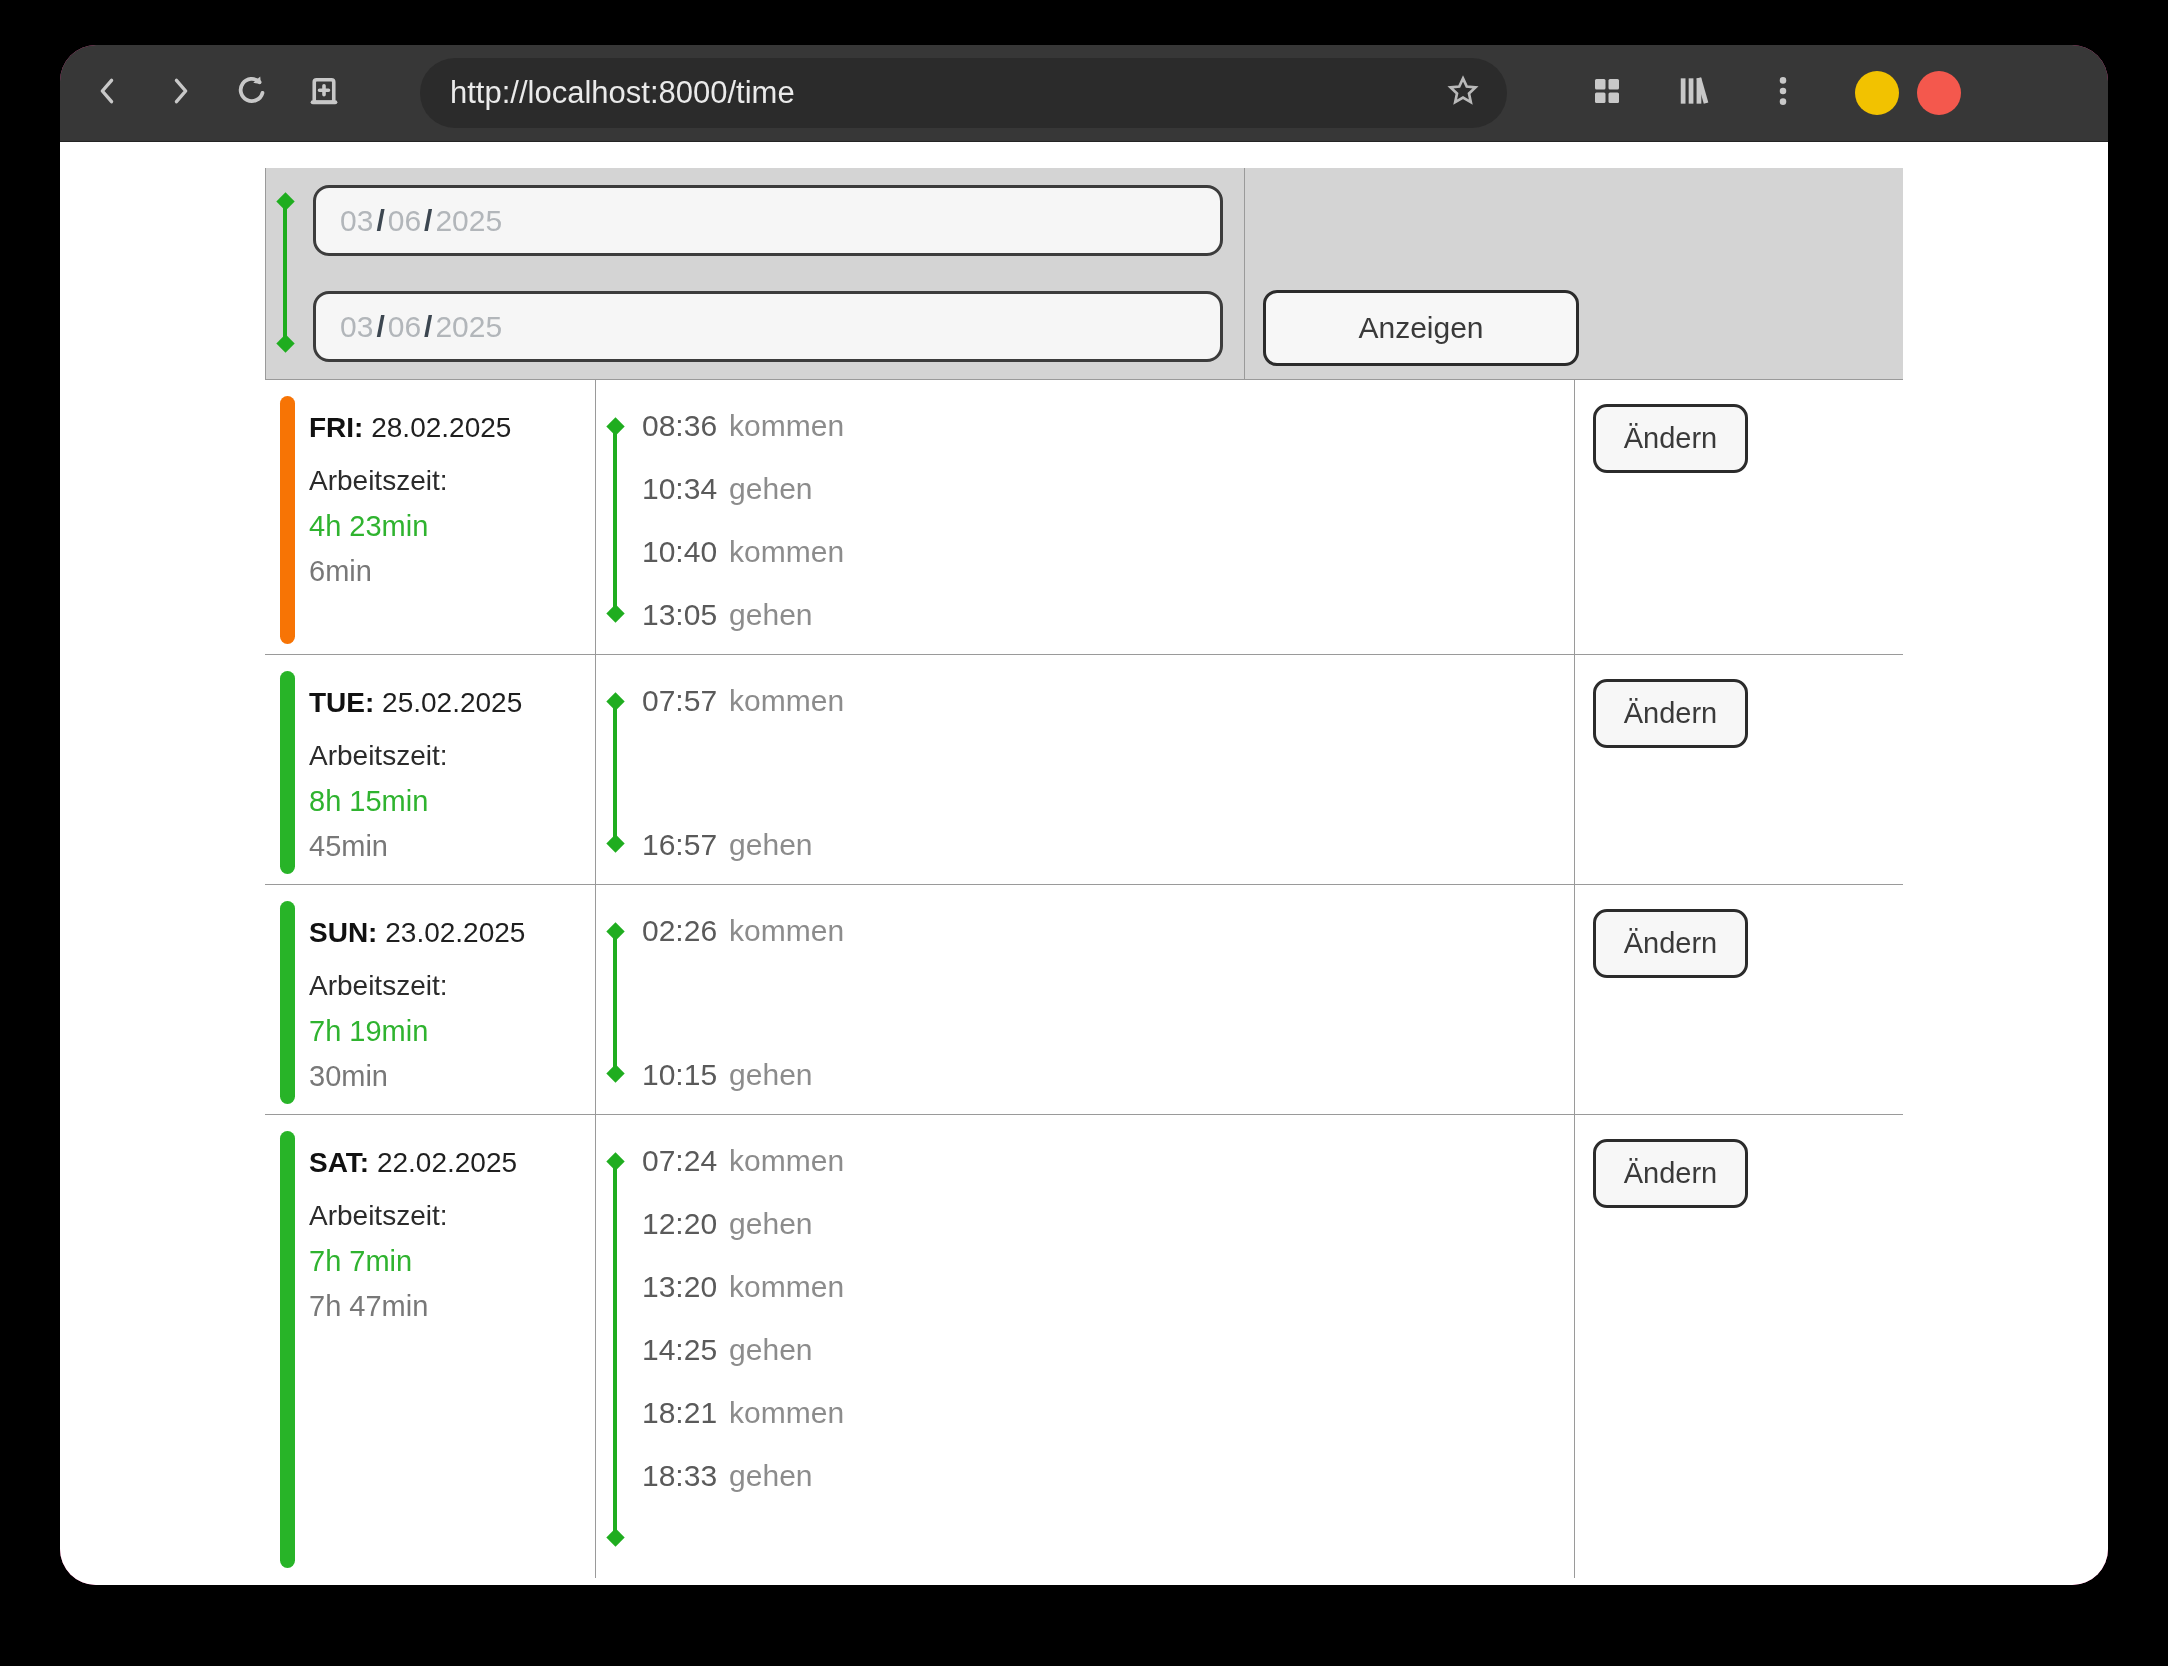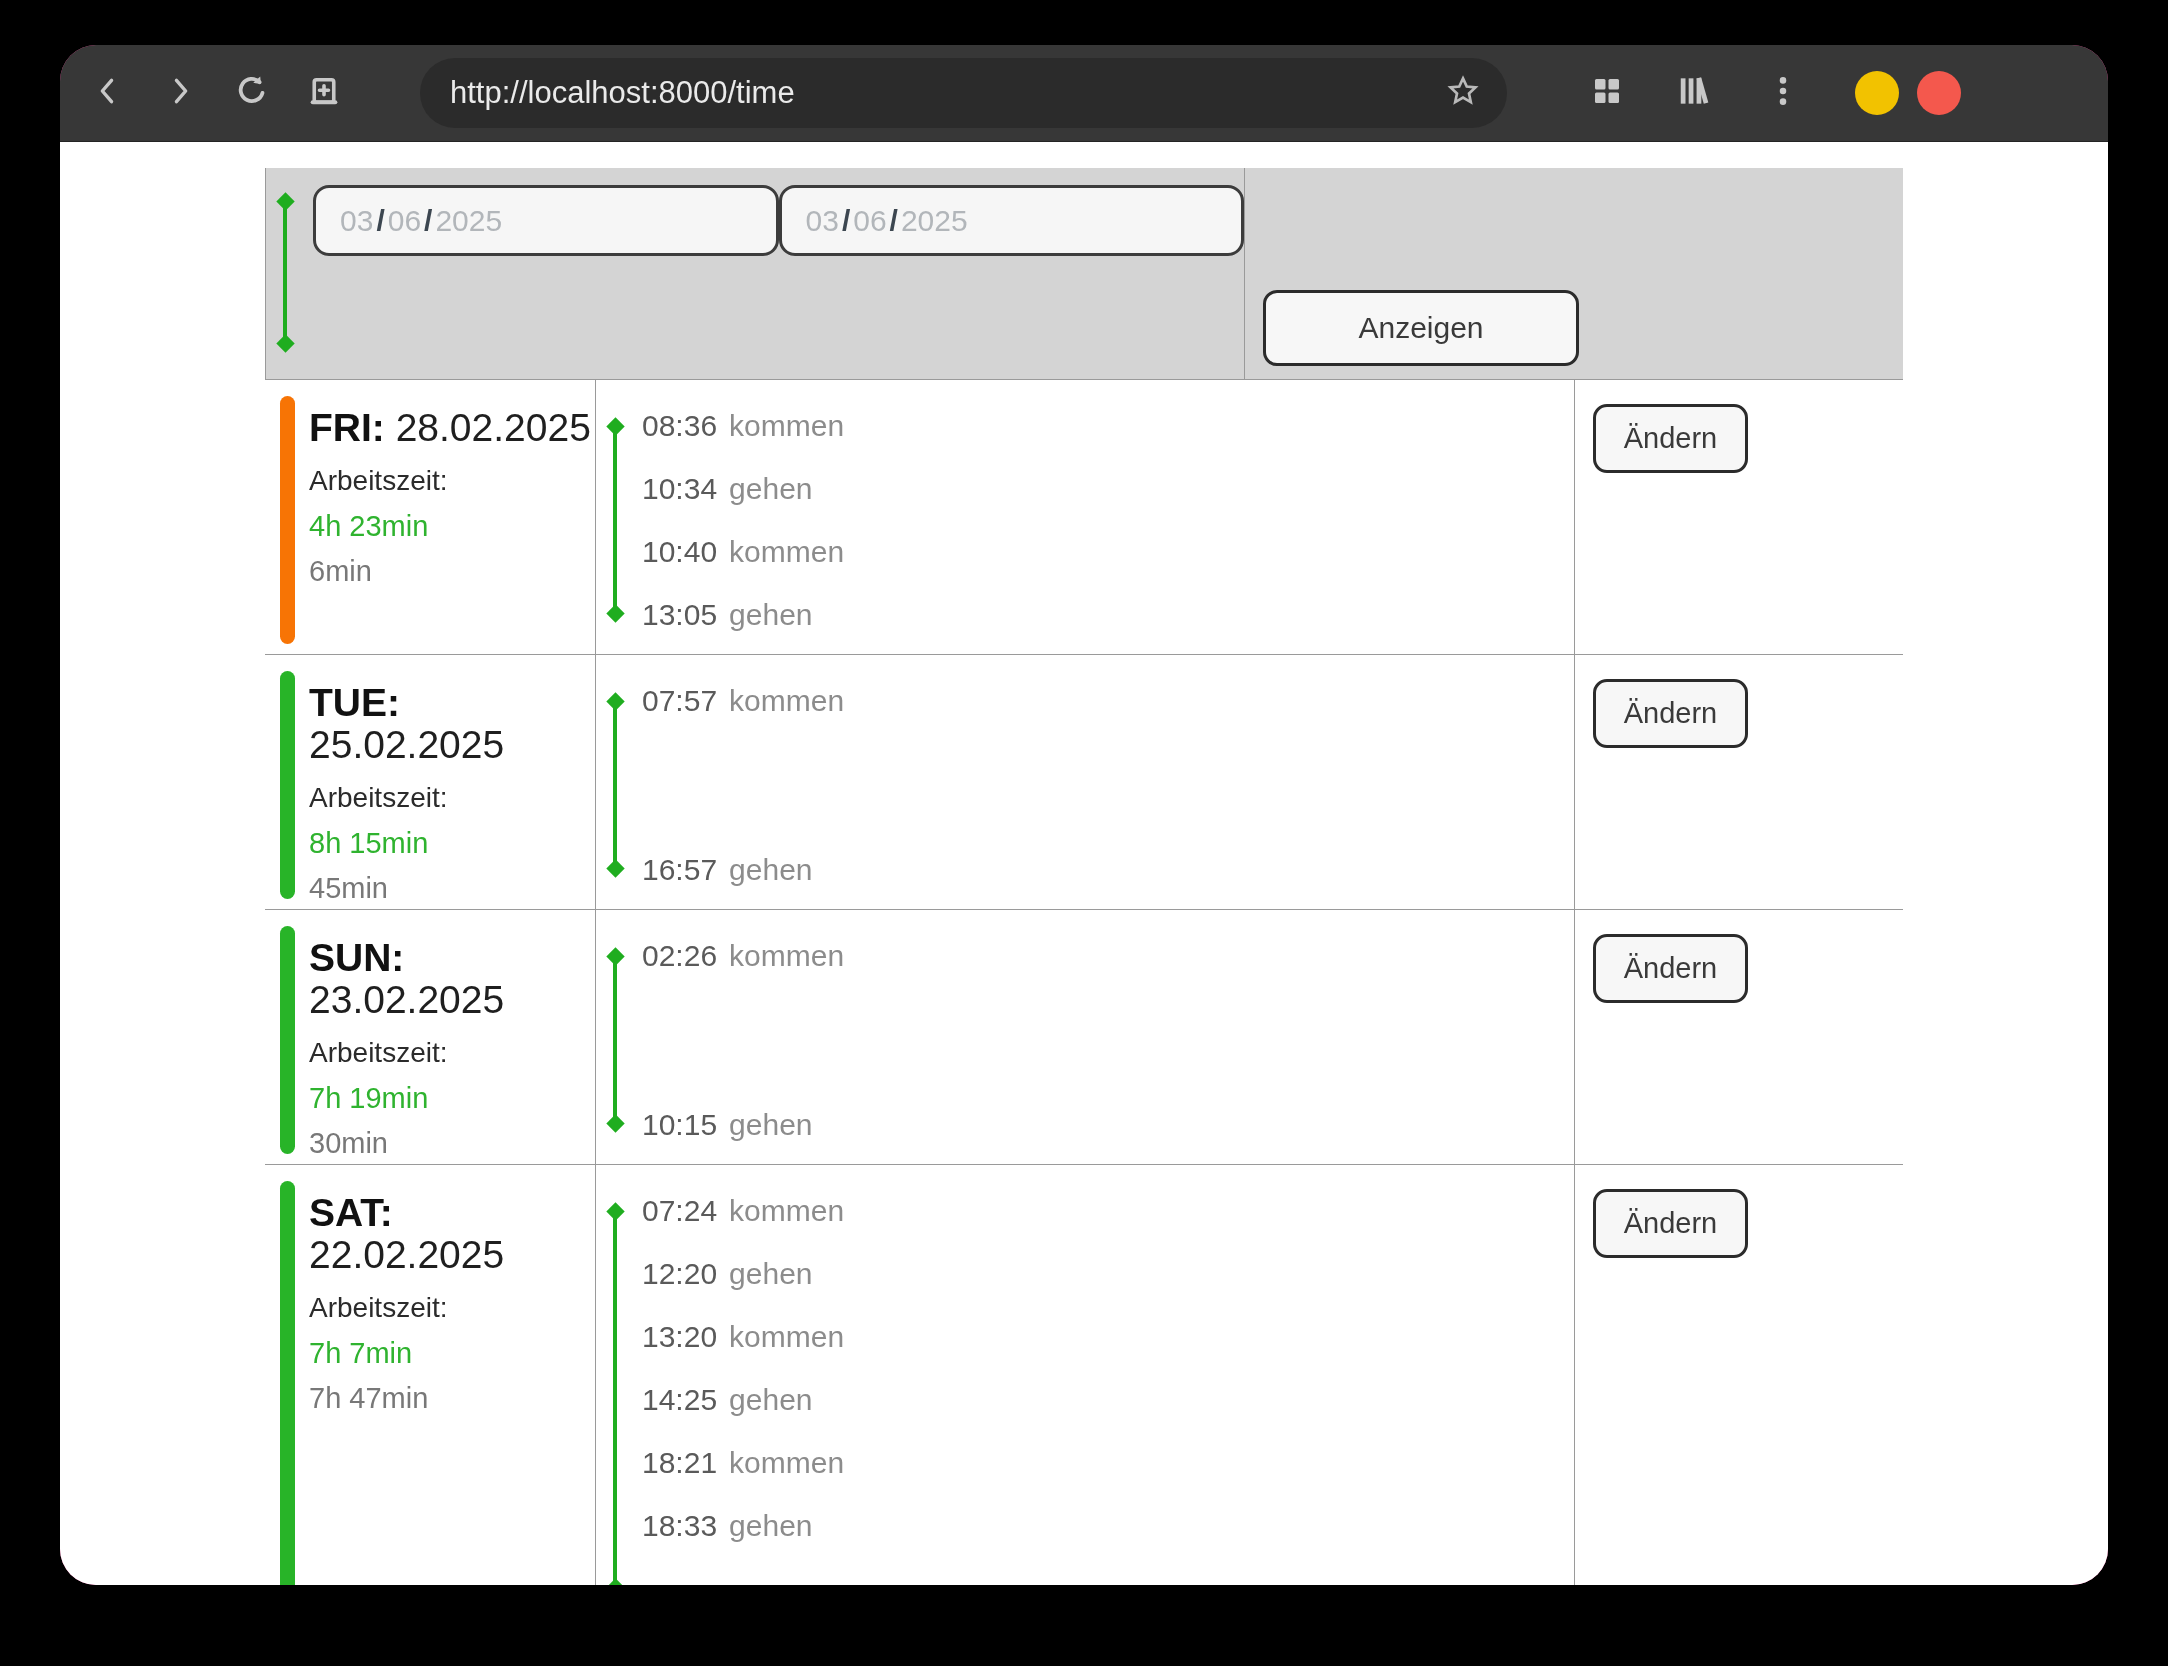--- a/index.html
+++ b/index.html
@@ -38,21 +38,21 @@
   .col2 { width:980px; border-left:1px solid #9a9a9a; border-right:1px solid #9a9a9a;
           position:relative; }
   .col3 { width:328px; position:relative; }
 
   
   .trow.head { background:#d4d4d4; min-height:212px; }
   .head .col1 { display:block; padding:19px 0 0 15px; }
   .name-line { font-size:31px; font-weight:bold; color:#141414; line-height:44px; }
   .ot-label  { font-size:28px; color:#2b2b2b; line-height:42px; margin-top:2px; }
   .ot-value  { font-size:30px; color:#2fb32f; line-height:42px; }
-  .head .col2 { padding:17px 0 0 47px; display:flex; flex-direction:row; }
+  .head .col2 { padding:17px 0 0 47px; display:flex; flex-direction:column; gap:35px; }
   .date-input { width:910px; height:71px; background:#f6f6f6; border:3px solid #3c3c3c;
                 border-radius:16px; display:flex; align-items:center; padding-left:24px;
                 font-size:30px; }
   .ph-num { color:#b2b6ba; }
   .ph-sep { color:#3c4650; font-weight:bold; padding:0 3px; }
   .btn { background:#f7f7f7; border:3px solid #2b2b2b; border-radius:14px;
          color:#3a3a3a; display:flex; align-items:center; justify-content:center;
          cursor:pointer; }
   .show-btn { position:absolute; left:18px; top:122px; width:316px; height:76px; font-size:30px; }
   .change-btn { position:absolute; left:18px; top:24px; width:155px; height:69px; font-size:29px; }
@@ -62,21 +62,21 @@
   .head .tline { top:33px; bottom:35px; }
   .times .tline { top:46px; bottom:40px; }
   .tline::before, .tline::after { content:""; position:absolute; left:-4.5px; width:13px; height:13px;
                                   background:#1fad1f; transform:rotate(45deg); }
   .tline::before { top:-6px; } .tline::after { bottom:-6px; }
 
   
   .daybar { width:15px; border-radius:8px; margin:16px 14px 10px 15px; align-self:stretch;
             background:#28b428; flex:0 0 auto; }
   .dayinfo { padding-top:27px; }
-  .day-line { font-size:39px; color:#1f1f1f; line-height:42px; margin-bottom:11px; }
+  .day-line { font-size:28px; color:#1f1f1f; line-height:42px; margin-bottom:11px; }
   .day-line b { font-weight:bold; color:#111; }
   .work-label { font-size:28px; color:#2b2b2b; line-height:42px; }
   .work-time  { font-size:29px; color:#2fb32f; line-height:42px; margin-top:3px; }
   .break-time { font-size:29px; color:#787878; line-height:42px; margin-top:3px; }
 
   .times { display:flex; flex-direction:column; justify-content:space-between;
            padding:14px 0 8px 46px; min-height:100%; }
   .time-entry { height:63px; display:flex; align-items:center; font-size:30px; }
   .time-entry .t { color:#5a5a5a; }
   .time-entry .w { color:#8c8c8c; margin-left:12px; }

